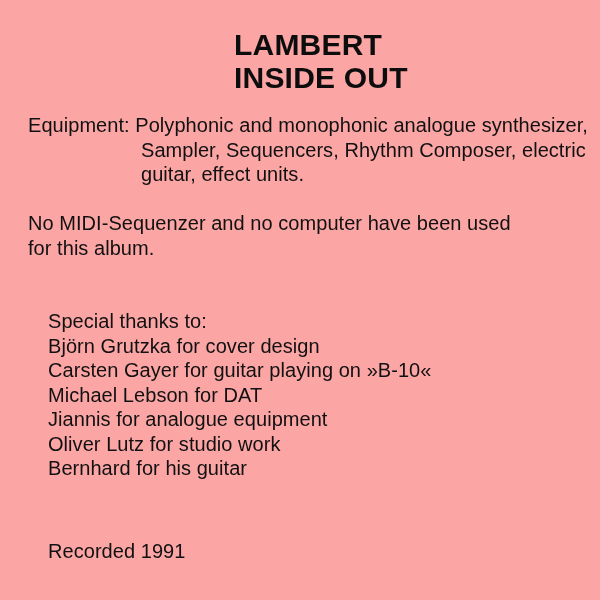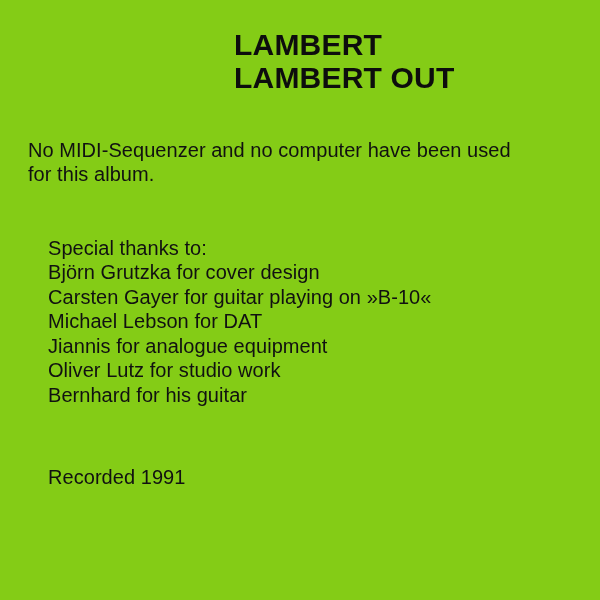--- a/index.html
+++ b/index.html
@@ -12,21 +12,21 @@
     background: #ffffff;
     font-family: "Liberation Sans", sans-serif;
     color: #111111;
     overflow: hidden;
   }
 
   .liner-sheet {
     position: relative;
     width: 600px;
     height: 600px;
-    background: #84cc16;
+    background: #fca5a5;
     box-sizing: border-box;
   }
 
   
   .title-block {
     position: absolute;
     left: 234px;
     top: 28px;
   }
   .title-line {
@@ -74,25 +74,30 @@
     margin-left: 20px;
   }
 </style>
 </head>
 <body>
 
 <div class="liner-sheet">
 
   <div class="title-block">
     <div class="title-line">LAMBERT</div>
-    <div class="title-line">LAMBERT OUT</div>
+    <div class="title-line">INSIDE OUT</div>
   </div>
 
   <div class="body-copy">
 
+    <div class="para">
+      <span class="ln">Equipment: Polyphonic and monophonic analogue synthesizer,</span>
+      <span class="ln indented">Sampler, Sequencers, Rhythm Composer, electric</span>
+      <span class="ln indented">guitar, effect units.</span>
+    </div>
 
     <div class="gap-sm"></div>
 
     <div class="para">
       <span class="ln">No MIDI-Sequenzer and no computer have been used</span>
       <span class="ln">for this album.</span>
     </div>
 
     <div class="gap-md"></div>
 

